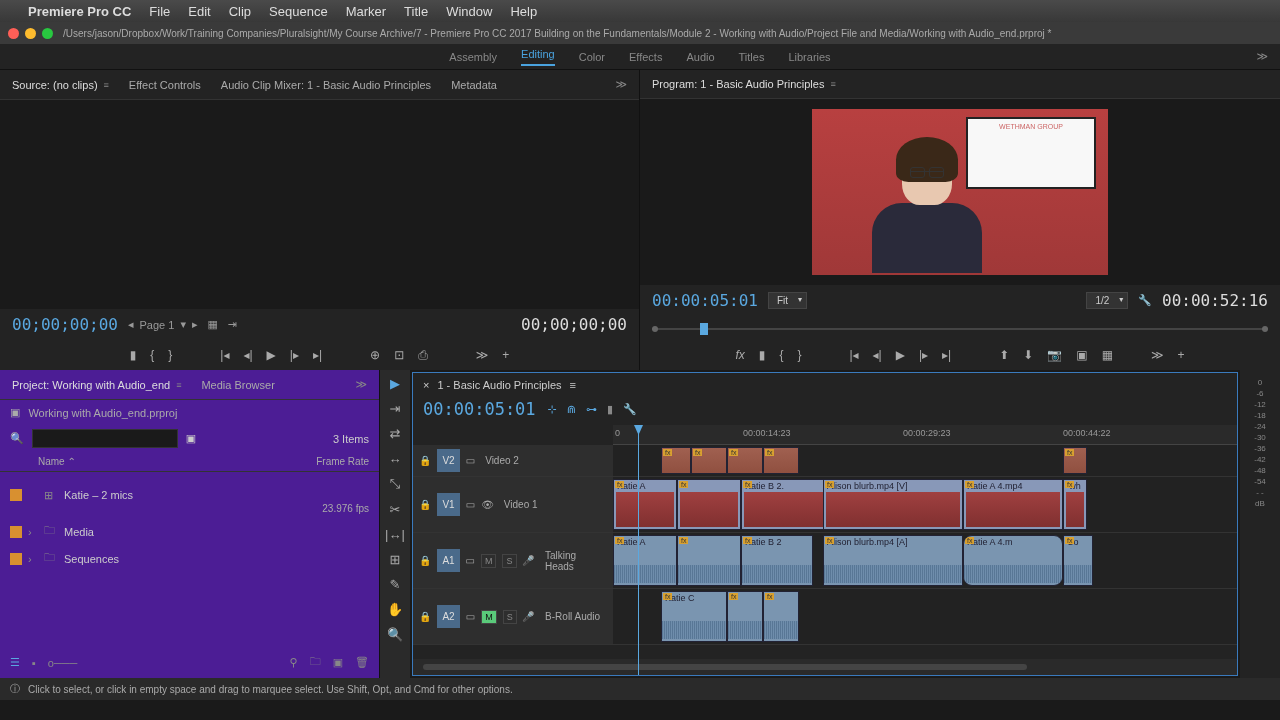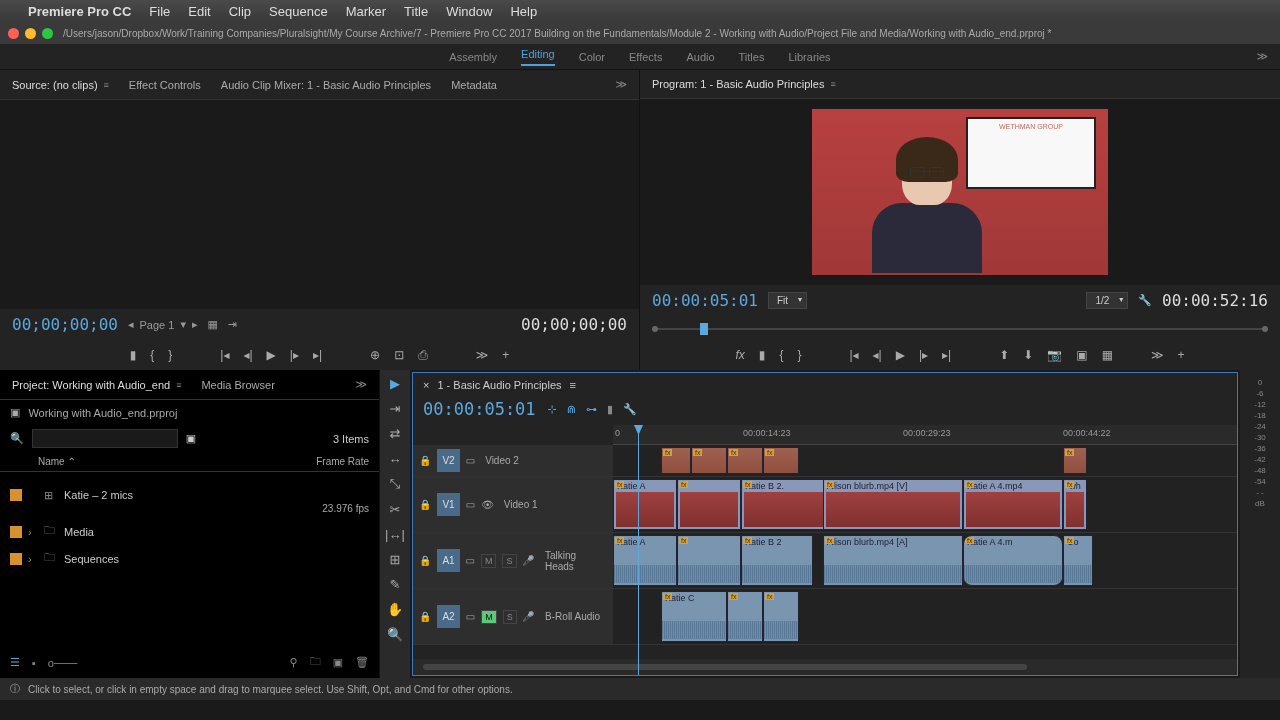--- a/index.html
+++ b/index.html
@@ -44,21 +44,21 @@
 .person .body { width: 110px; height: 70px; background: #2a2a3a; border-radius: 30px 30px 0 0; margin: -2px auto 0; }
 .program-controls { padding: 6px 12px; display: flex; align-items: center; gap: 10px; }
 .dropdown { background: #333; border: 1px solid #444; padding: 2px 18px 2px 8px; font-size: 10px; color: #ccc; position: relative; }
 .dropdown::after { content: '▾'; position: absolute; right: 4px; font-size: 8px; }
 .scrubber { height: 20px; position: relative; margin: 4px 12px; }
 .scrubber-track { position: absolute; top: 8px; left: 0; right: 0; height: 2px; background: #444; }
 .scrubber-handle { position: absolute; top: 3px; width: 8px; height: 12px; background: #5aa8e0; }
 .scrubber-dot { position: absolute; top: 6px; width: 6px; height: 6px; border-radius: 50%; background: #666; }
 
 .lower-area { display: flex; height: 308px; }
-.project-panel { width: 380px; background: #000000; border-right: 1px solid #111; display: flex; flex-direction: column; }
+.project-panel { width: 380px; background: #4c1d95; border-right: 1px solid #111; display: flex; flex-direction: column; }
 .proj-header { padding: 6px 10px; display: flex; align-items: center; gap: 8px; color: #aaa; font-size: 11px; }
 .proj-search { padding: 4px 10px; display: flex; align-items: center; gap: 8px; }
 .proj-search input { flex: 1; background: #1a1a1a; border: 1px solid #333; color: #ccc; padding: 3px 6px; font-size: 10px; }
 .proj-cols { display: flex; padding: 4px 10px; color: #aaa; font-size: 10px; border-bottom: 1px solid #333; }
 .proj-cols .c1 { width: 220px; padding-left: 28px; } .proj-cols .c2 { flex: 1; text-align: right; }
 .proj-row { display: flex; padding: 4px 10px; align-items: center; gap: 6px; color: #ccc; font-size: 11px; }
 .proj-row .swatch { width: 12px; height: 12px; background: #d89030; }
 .proj-row .expand { width: 10px; color: #888; }
 .proj-row .icon { width: 14px; color: #888; }
 .proj-row .name { flex: 1; }

